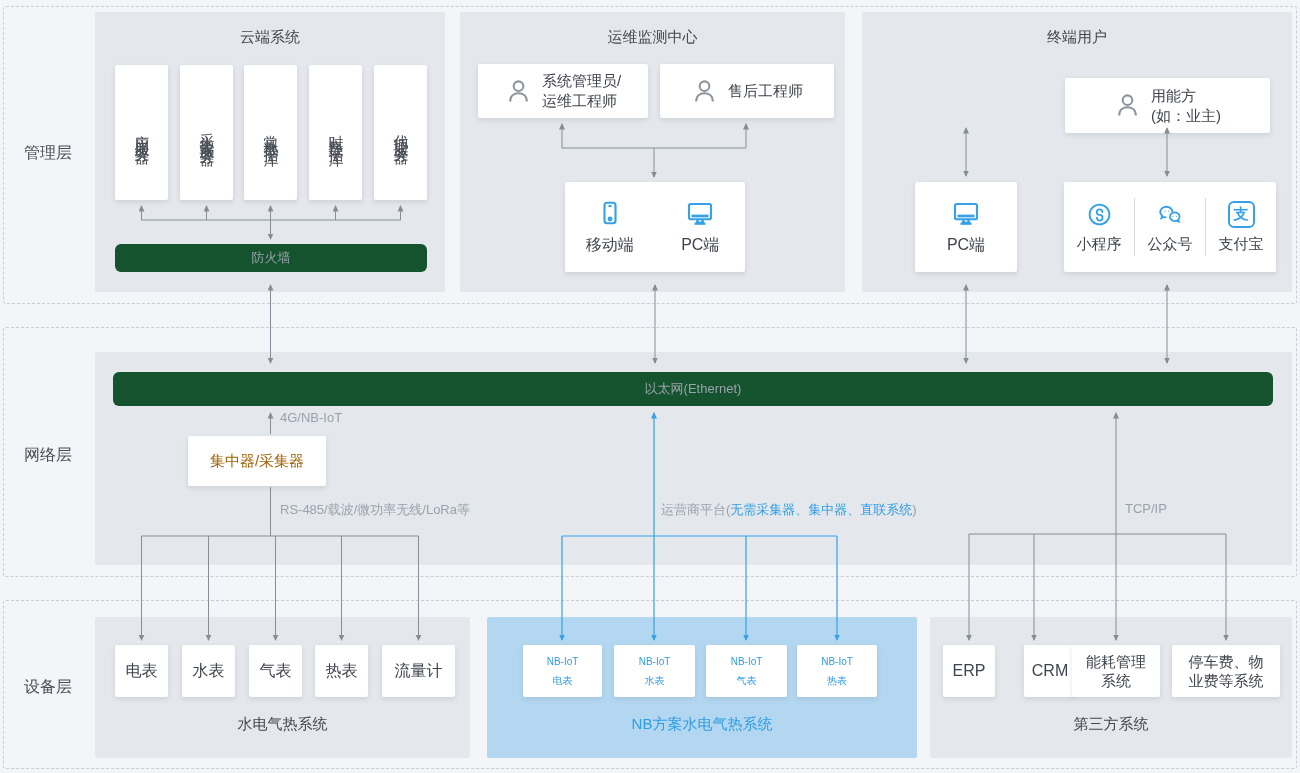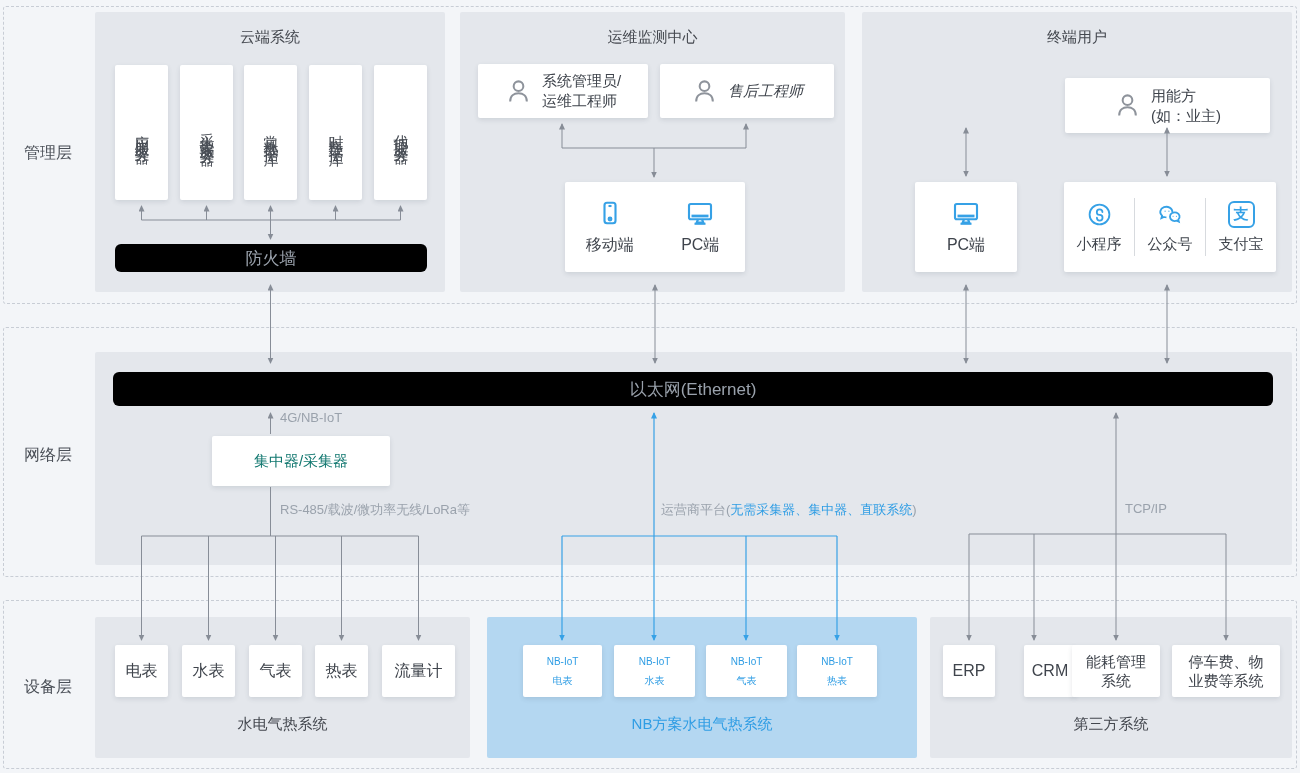--- a/index.html
+++ b/index.html
@@ -6,22 +6,22 @@
   body{font-family:"Liberation Sans","DejaVu Sans",sans-serif;background:#f3f5f8;}
   .canvas{position:relative;width:1300px;height:773px;background:#f3f5f8;overflow:hidden;}
   .dash{position:absolute;border:1px dashed #c8cdd5;border-radius:3px;}
   .layer-label{position:absolute;font-size:16px;color:#4a4f57;z-index:4;}
   .panel{position:absolute;background:#e4e7ec;border-radius:2px;z-index:1;}
   .nbpanel{background:#b4d7f1;}
   .ptitle{position:absolute;font-size:15px;color:#43474e;text-align:center;z-index:2;}
   .wbox{position:absolute;background:#fff;border-radius:2px;box-shadow:0 2px 5px rgba(45,55,70,.12);
         display:flex;align-items:center;justify-content:center;z-index:2;}
   .vtext{writing-mode:vertical-rl;font-size:15px;letter-spacing:4px;color:#474c54;}
-  .bar{position:absolute;background:#000000;border-radius:6px;display:flex;align-items:center;justify-content:center;
-       font-size:17px;color:#9aa2ac;z-index:2;}
+  .bar{position:absolute;background:#14532d;border-radius:6px;display:flex;align-items:center;justify-content:center;
+       font-size:13px;color:#9aa2ac;z-index:2;}
   .glabel{position:absolute;font-size:13px;color:#9aa2ac;white-space:nowrap;z-index:4;}
   .bluehl{color:#2f9de4;}
   .personrow{gap:10px;}
   .ptext{font-size:15px;line-height:20px;color:#3f444c;text-align:left;}
   .cells{display:flex;align-items:stretch;padding:0;}
   .cell{flex:1;display:flex;flex-direction:column;align-items:center;justify-content:center;gap:7px;}
   .cell-label{font-size:16px;color:#3f444c;}
   .cell-label-sm{font-size:15px;color:#3f444c;}
   .vdiv{width:1px;background:#d7dade;margin:16px 0;}
   .meter{font-size:16px;color:#3f444c;}
@@ -76,21 +76,21 @@
   <div class="wbox personrow" style="left:478px;top:64px;width:170px;height:54px;">
     <svg class="icon" width="27" height="27" viewBox="0 0 24 24" fill="none" stroke="#8e939b" stroke-width="1.8">
       <circle cx="12" cy="7.3" r="4.3"></circle>
         <path d="M4.6,20.8 c0,-5 3.4,-7.2 7.4,-7.2 s7.4,2.2 7.4,7.2"></path>
     </svg>
     <div class="ptext">
       <div>系统管理员/</div>
       <div>运维工程师</div>
     </div>
   </div>
-  <div class="wbox personrow" style="left:660px;top:64px;width:174px;height:54px;font-style:italic;">
+  <div class="wbox personrow" style="left:660px;top:64px;width:174px;height:54px;">
     <svg class="icon" width="27" height="27" viewBox="0 0 24 24" fill="none" stroke="#8e939b" stroke-width="1.8">
       <circle cx="12" cy="7.3" r="4.3"></circle>
         <path d="M4.6,20.8 c0,-5 3.4,-7.2 7.4,-7.2 s7.4,2.2 7.4,7.2"></path>
     </svg>
     <div class="ptext">售后工程师</div>
   </div>
 
   <div class="wbox cells" style="left:565px;top:182px;width:180px;height:90px;align-items:center;">
     <div class="cell">
       <svg class="icon" width="30" height="30" viewBox="0 0 24 24" fill="none" stroke="#36a1e6" stroke-width="1.7">
@@ -160,21 +160,21 @@
       <div class="alipay-box">支</div>
       <span class="cell-label-sm">支付宝</span>
     </div>
   </div>
 
   <div class="panel" style="left:95px;top:352px;width:1197px;height:213px;"></div>
   <div class="bar" style="left:113px;top:372px;width:1160px;height:34px;">以太网(Ethernet)</div>
 
   <div class="glabel" style="left:280px;top:410px;">4G/NB-IoT</div>
 
-  <div class="wbox" style="left:188px;top:436px;width:178px;height:50px;font-size:15px;color:#0f766e;margin-left:24px;">集中器/采集器</div>
+  <div class="wbox" style="left:188px;top:436px;width:138px;height:50px;font-size:15px;color:#a16207;">集中器/采集器</div>
 
   <div class="glabel" style="left:280px;top:501px;">RS-485/载波/微功率无线/LoRa等</div>
 
   <div class="glabel" style="left:661px;top:501px;">
     <span>运营商平台(</span><span class="bluehl">无需采集器、集中器、直联系统</span><span>)</span>
   </div>
 
   <div class="glabel" style="left:1125px;top:501px;">TCP/IP</div>
 
   <div class="panel" style="left:95px;top:617px;width:375px;height:141px;"></div>

